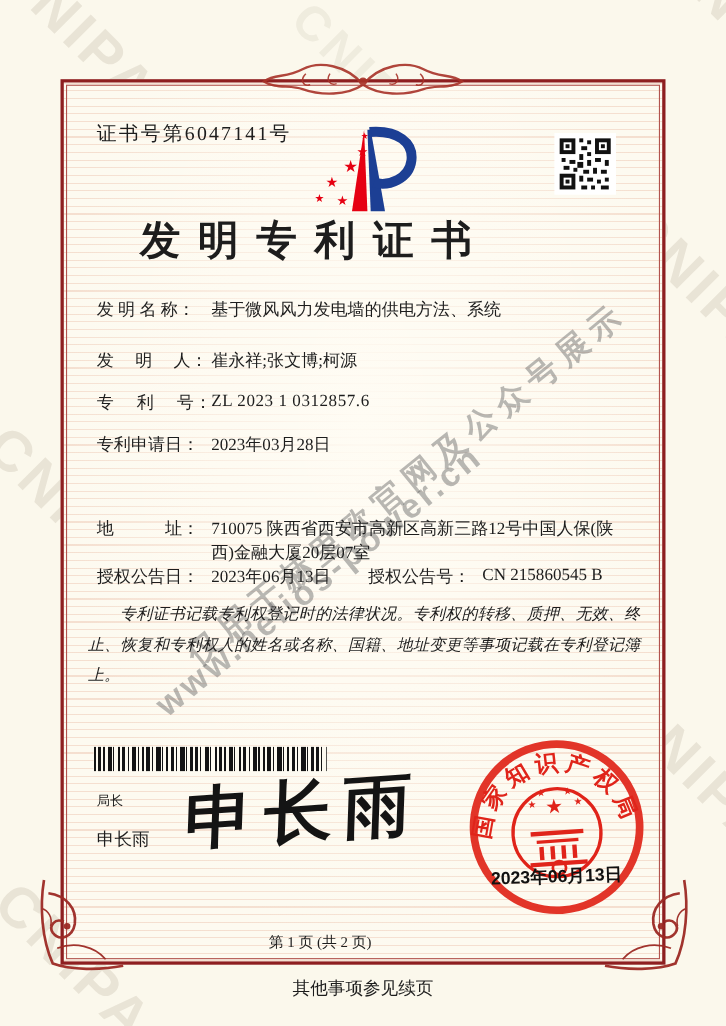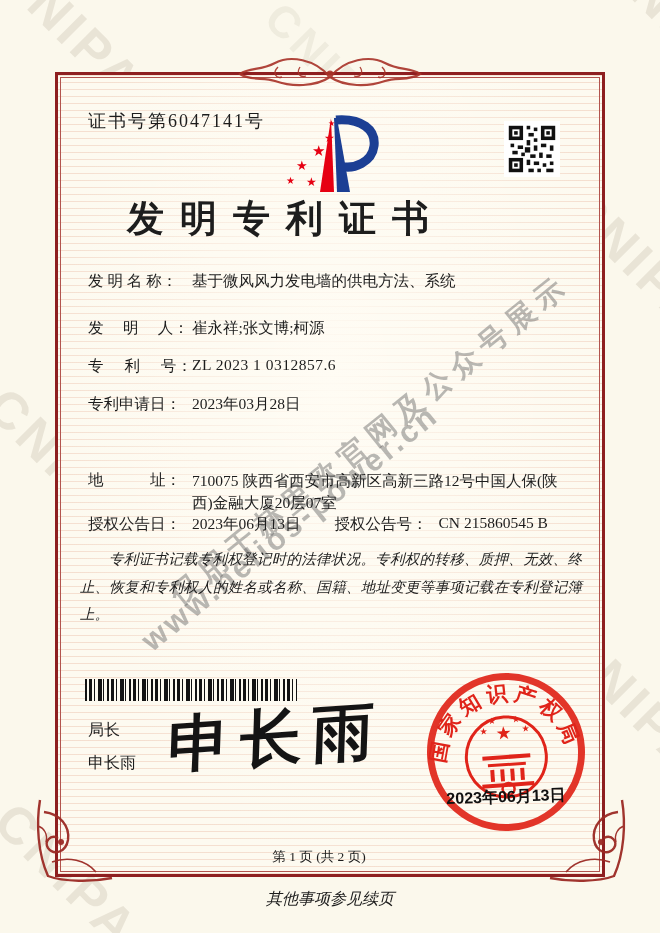--- a/index.html
+++ b/index.html
@@ -73,41 +73,41 @@
   .body-text p { text-indent:2em; font-style:italic; }
 
   
   #barcode {
     position:absolute; left:85px; top:679px; width:212px; height:22px; z-index:5;
     background:repeating-linear-gradient(90deg,
       #131313 0 2px, #fdfaf0 2px 4px, #131313 4px 7px, #fdfaf0 7px 9px,
       #131313 9px 10px, #fdfaf0 10px 13px, #131313 13px 17px, #fdfaf0 17px 18px,
       #131313 18px 19px, #fdfaf0 19px 22px);
   }
-  .sig-title { position:absolute; left:88px; top:720px; font-size:16px; z-index:5; }
+  .sig-title { position:absolute; left:88px; top:720px; font-size:12px; z-index:5; }
   .sig-name  { position:absolute; left:88px; top:753px; font-size:16px; z-index:5; }
   .signature {
     position:absolute; left:168px; top:696px; z-index:5;
     font-size:62px; font-weight:bold; transform:rotate(-4deg) skewX(-6deg);
     letter-spacing:10px; color:#141414;
   }
 
   
   .seal { position:absolute; left:427px; top:673px; width:158px; height:158px; z-index:6; transform:rotate(-4deg); }
   .seal-ring { position:absolute; inset:0; border:7px solid rgba(224,36,24,0.92); border-radius:50%; }
   .seal svg { position:absolute; inset:0; }
   .seal-date {
     position:absolute; left:418px; top:787px; width:176px; text-align:center; z-index:7;
     font-size:16px; font-weight:bold; color:#111; transform:rotate(-2deg);
     font-family:"Liberation Sans","DejaVu Sans",sans-serif;
   }
 
   
-  .page-num { position:absolute; left:0; top:848px; width:582px; text-align:center; font-size:13.5px; z-index:5;margin-left:28px; }
-  .foot-note { position:absolute; left:0; top:889px; width:660px; text-align:center; font-size:16px; font-style:italic; z-index:5; }
+  .page-num { position:absolute; left:0; top:848px; width:582px; text-align:center; font-size:13.5px; z-index:5; }
+  .foot-note { position:absolute; left:0; top:889px; width:660px; text-align:center; font-size:16px; z-index:5; }
 </style>
 </head>
 <body>
 
 <div class="page">
 
   <div class="wm-cnipa" style="left:-18px; top:-2px;">CNIPA</div>
   <div class="wm-cnipa" style="left:585px; top:-14px;">CNIPA</div>
   <div class="wm-cnipa" style="left:250px; top:40px; font-size:44px; color:rgba(166,152,128,0.13);">CNIPA</div>
   <div class="wm-cnipa" style="left:548px; top:230px;">CNIPA</div>

